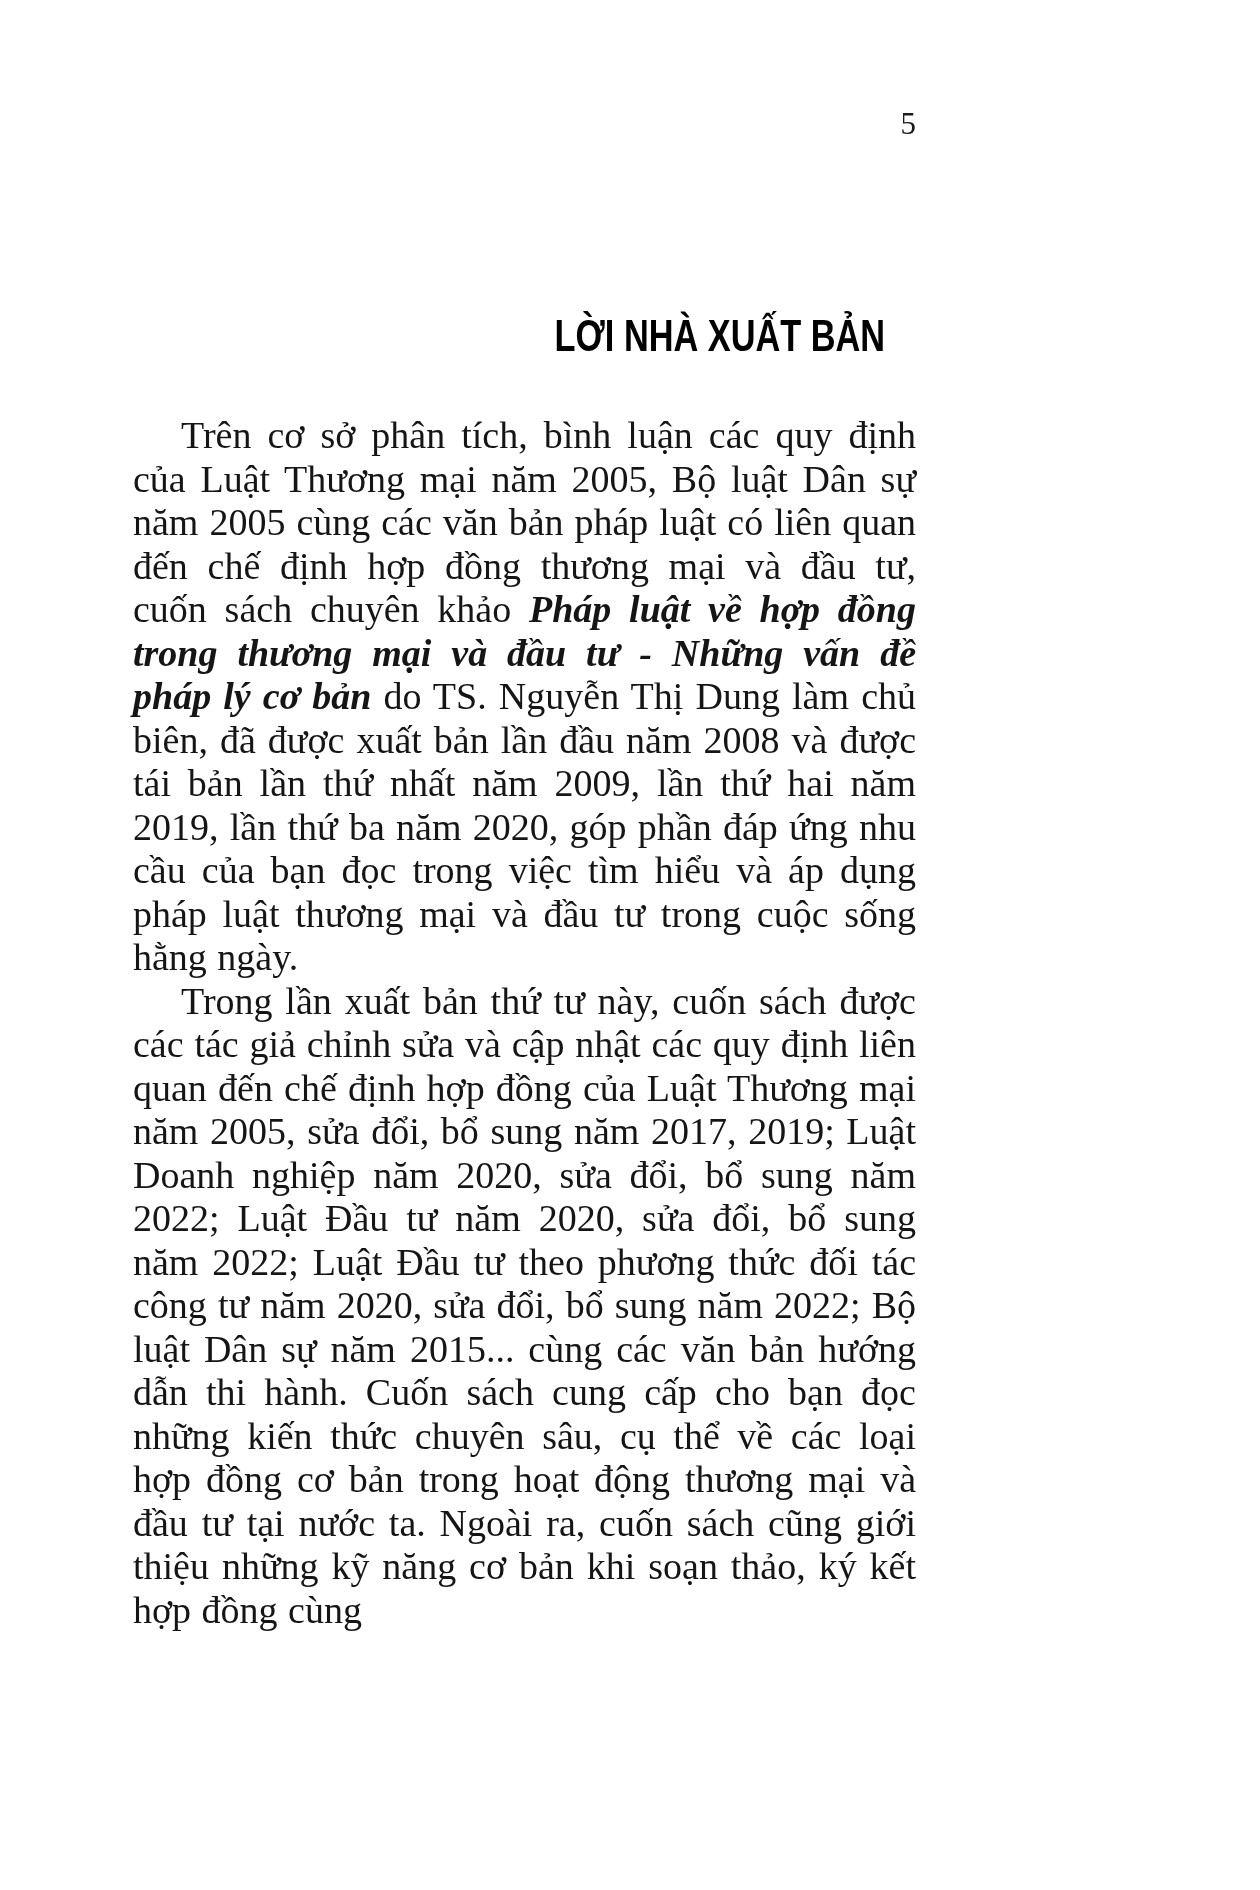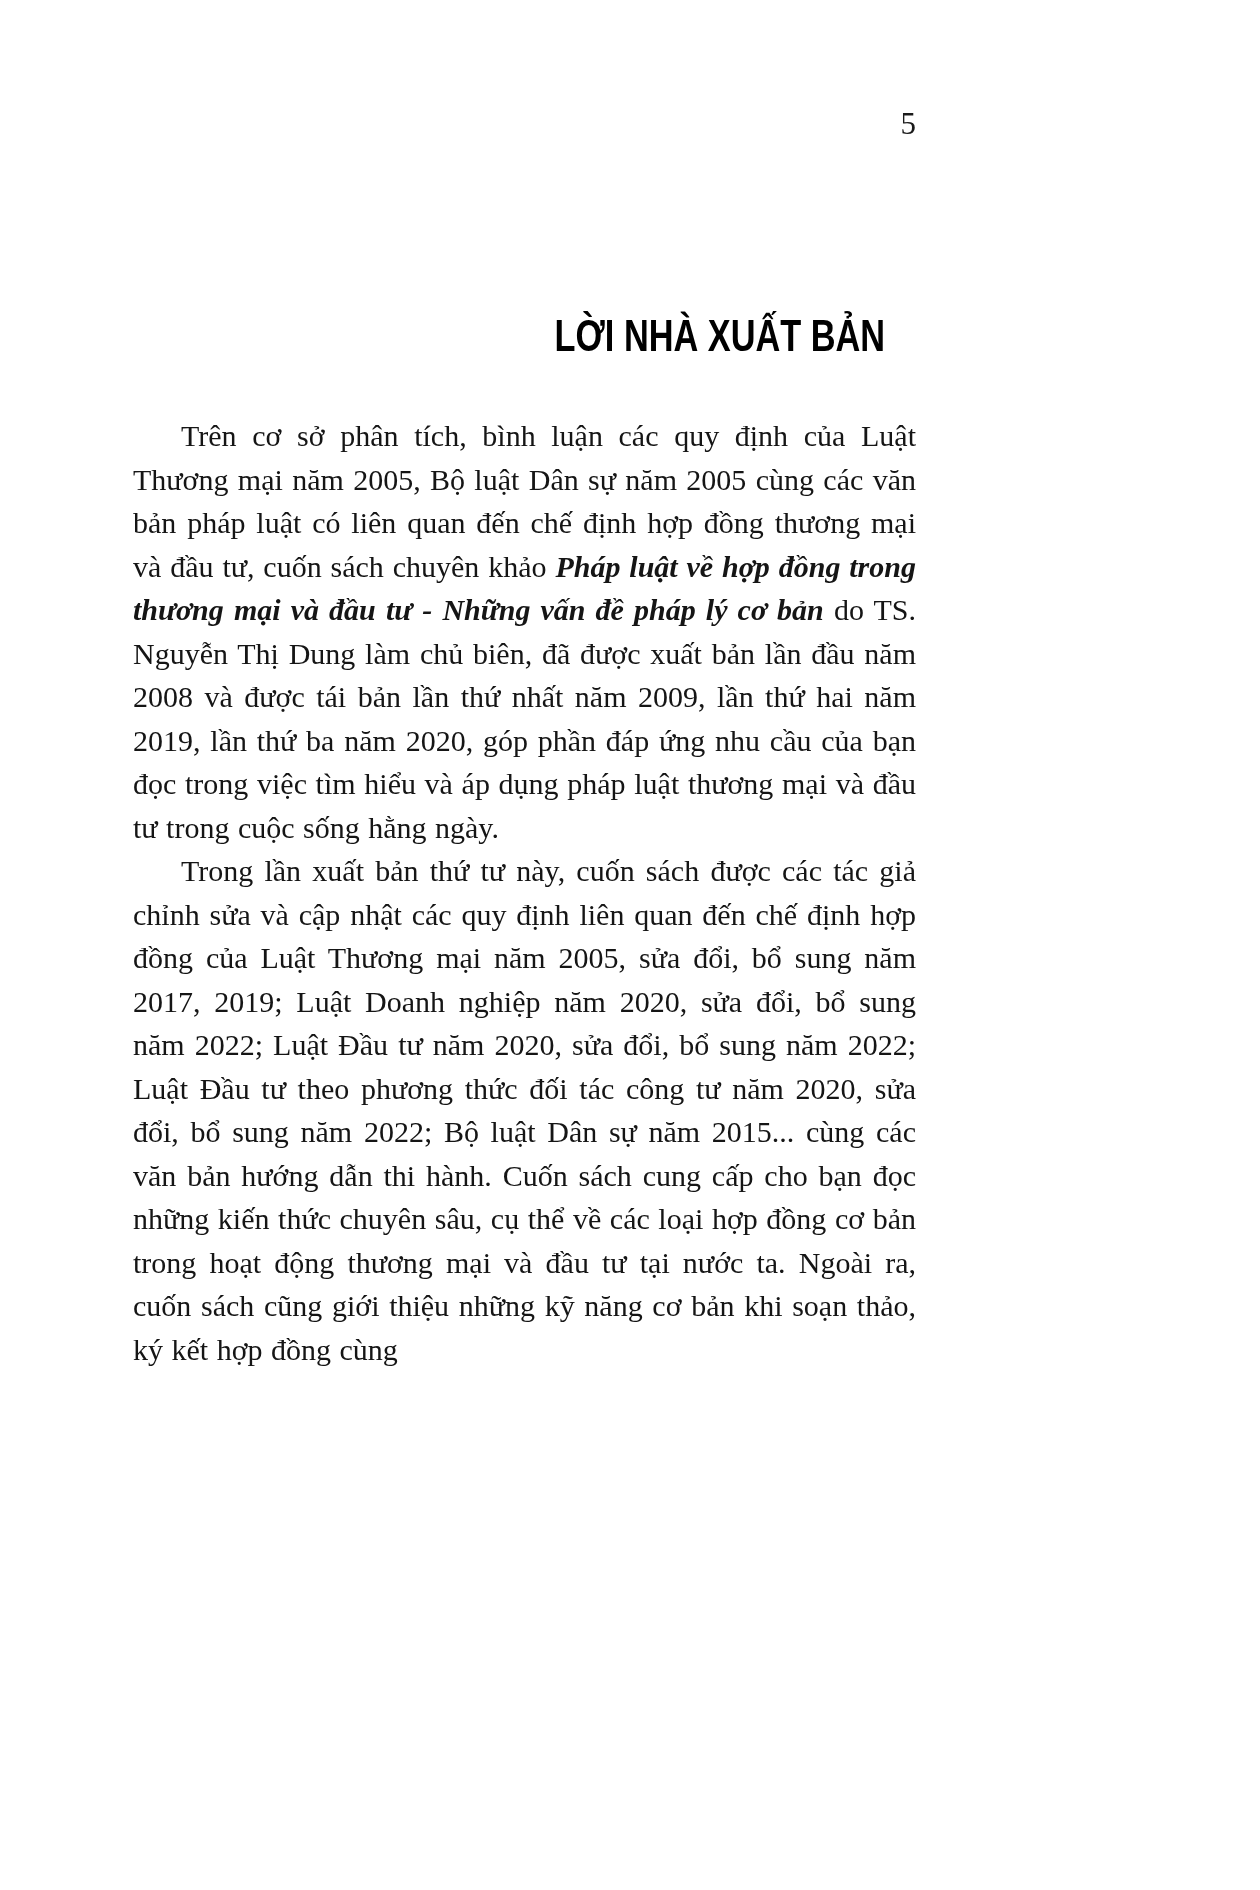--- a/index.html
+++ b/index.html
@@ -45,21 +45,21 @@
     white-space: nowrap;
   }
   .body-text {
     position: absolute;
     top: 414px;
     left: 133px;
     width: 783px;
   }
   .body-text p {
     margin: 0;
-    font-size: 30px;
+    font-size: 38px;
     line-height: 43.5px;
     text-align: justify;
     text-indent: 48px;
     color: #151515;
     word-spacing: 1px;
   }
   .emph {
     font-weight: 700;
     font-style: italic;
   }

